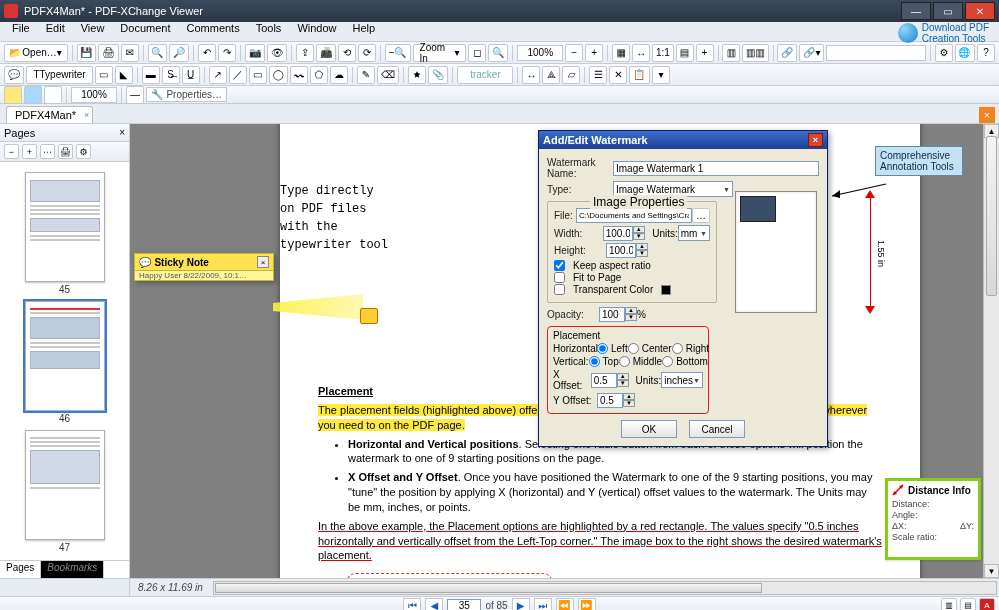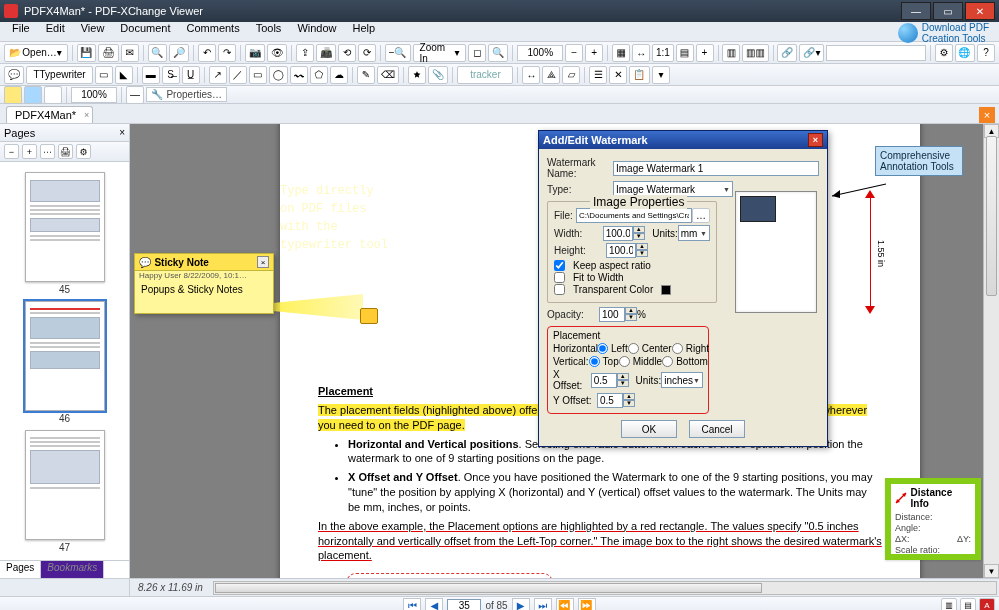--- a/index.html
+++ b/index.html
@@ -44,37 +44,37 @@
 .pages-head { height:18px; background:linear-gradient(#f7f9fd,#e8edf4); border-bottom:1px solid #c8ccd4; display:flex;align-items:center; font-size:11px; padding:0 4px; justify-content:space-between;}
 .pages-tools { height:20px; background:linear-gradient(#f7f9fd,#e8edf4); border-bottom:1px solid #c8ccd4; display:flex;align-items:center; gap:3px; padding:0 4px;}
 .pticon { width:15px;height:15px; border:1px solid #c2c8d0; background:#fff; border-radius:2px; font-size:9px; display:flex;align-items:center;justify-content:center;}
 .thumbs { flex:1; overflow:hidden; padding:4px; }
 .thumb { margin:6px auto 2px; width:80px; height:110px; background:#fff; border:1px solid #b0b0b0; box-shadow:0 1px 2px rgba(0,0,0,.25); position:relative; padding:4px;}
 .thumb.selected { outline:2px solid #3a7bd5; }
 .thumb .tline { height:2px; background:#c8c8c8; margin:2px 0;}
 .thumb .tblock { height:22px; background:#cfd8e4; margin:3px 0; border:1px solid #a8b2c0;}
 .thumblabel { text-align:center; font-size:10px; color:#333; }
 .pages-tabs { height:18px; border-top:1px solid #c8ccd4; display:flex; font-size:10px; }
-.ptab { padding:1px 6px; border-right:1px solid #c8ccd4; background:#4c1d95;}
+.ptab { padding:1px 6px; border-right:1px solid #c8ccd4; background:#000000;}
 .ptab.active { background:#fff; font-style:normal;}
 .ptab.inactive { color:#888; font-style:italic;}
 
 
 .viewer { flex:1; background:#808080; position:relative; overflow:hidden;}
 .vscroll { position:absolute; right:0; top:0; bottom:0; width:16px; background:#e8e8e8; border-left:1px solid #bbb;}
 .vscroll .vthumb { position:absolute; left:2px; right:2px; top:12px; height:160px; background:linear-gradient(#f4f4f4,#d8d8d8); border:1px solid #aaa; border-radius:2px;}
 .vscroll .varrow { position:absolute; left:0; right:0; height:14px; background:#eee; border:1px solid #bbb; display:flex;align-items:center;justify-content:center; font-size:8px;}
 .hscroll-row { height:18px; background:#e8edf4; border-top:1px solid #c8ccd4; display:flex;align-items:center; font-size:10px;}
 .hscroll-dim { padding:0 8px; color:#444;font-style:italic;}
 .hscroll-track { flex:1; height:14px; background:#e8e8e8; border:1px solid #bbb; margin:0 2px; position:relative;}
 .hscroll-track .hthumb { position:absolute; top:1px; bottom:1px; left:1px; width:70%; background:linear-gradient(#f4f4f4,#d8d8d8); border:1px solid #aaa;}
 
 
 .page { position:absolute; left:150px; top:-6px; width:640px; background:#fff; box-shadow:0 2px 6px rgba(0,0,0,.5); padding:10px 20px 20px; font-size:11px; color:#000;}
-.typewriter-note { font-family:"Courier New",monospace; font-size:12px; color:#fef9c3; line-height:1.5; white-space:pre; position:absolute; left:150px; top:58px; width:140px; z-index:3;}
+.typewriter-note { font-family:"Courier New",monospace; font-size:12px; color:#000000; line-height:1.5; white-space:pre; position:absolute; left:150px; top:58px; width:140px; z-index:3;}
 
 
 .dialog { position:absolute; left:258px; top:12px; width:290px; background:#ece9d8; border:1px solid #0a246a; box-shadow:2px 2px 6px rgba(0,0,0,.35); font-size:10px; z-index:4;}
 .dlg-title { height:18px; background:linear-gradient(#3a6ecb,#1c3f94); color:#fff; display:flex; align-items:center; padding:8px 4px; font-size:11px; font-weight:bold;}
 .dlg-title .dx { margin-left:auto; width:15px;height:14px;background:#d9432f; border:1px solid #7a1a0f; color:#fff; display:flex;align-items:center;justify-content:center; font-size:9px;}
 .dlg-body { padding:6px 8px; }
 .dlg-row { display:flex; align-items:center; margin:2px 0; }
 .dlg-lbl { width:66px; color:#222;}
 .dlg-lbl.narrow { width:52px; }
 .dlg-input { height:15px; border:1px solid #7f9db9; background:#fff; padding:0 2px; font-size:10px;}
@@ -118,21 +118,21 @@
 .sticky { position:absolute; left:4px; top:129px; width:140px; background:#fff799; border:1px solid #c4b63a; box-shadow:2px 2px 5px rgba(0,0,0,.3); z-index:6;}
 .sticky-head { background:#ffe24f; padding:2px 4px; font-size:10px; border-bottom:1px solid #c4b63a; display:flex; align-items:center; gap:3px;}
 .sticky-head .t { font-weight:bold;}
 .sticky-head .x { margin-left:auto; width:12px;height:12px;border:1px solid #888;background:#eee; font-size:8px; display:flex;align-items:center;justify-content:center;}
 .sticky-meta { font-size:8px; color:#555; padding:0 4px;}
 .sticky-body { padding:4px 6px 18px; font-size:10px;}
 .sticky-beam { position:absolute; left:143px; top:170px; width:90px; height:26px; background:linear-gradient(90deg, rgba(255,240,70,.9), rgba(255,240,70,.4)); clip-path: polygon(0 35%, 100% 0, 100% 100%, 0 65%); z-index:5;}
 .sticky-icon { position:absolute; left:230px; top:184px; width:18px;height:16px; background:#ffcc33; border:1px solid #aa7700; border-radius:2px; z-index:5;}
 
 
-.distpanel { position:absolute; right:18px; bottom:18px; width:96px; height:82px; background:#fff; border:6px solid #84cc16; font-size:9px; padding:3px 4px; box-shadow:0 1px 2px rgba(0,0,0,.15);}
+.distpanel { position:absolute; right:18px; bottom:18px; width:96px; height:82px; background:#fff; border:3px solid #84cc16; font-size:9px; padding:3px 4px; box-shadow:0 1px 2px rgba(0,0,0,.15);}
 .distpanel .hd { display:flex; align-items:center; gap:4px; font-weight:bold; font-size:10px; margin-bottom:3px;}
 .distpanel .hd svg { width:12px;height:12px;}
 .distpanel .drow { display:flex; justify-content:space-between; margin:1px 0; color:#444;}
 
 
 .navrow { height:18px; background:linear-gradient(#f7f9fd,#e8edf4); border-top:1px solid #c8ccd4; display:flex; align-items:center; justify-content:center; gap:4px; font-size:10px; position:relative;}
 .navbtn { width:18px;height:15px; border:1px solid #c2c8d0; background:#fff; display:flex;align-items:center;justify-content:center; font-size:10px; color:#1560bd;}
 .pagenum { width:34px; height:14px; border:1px solid #7f9db9; background:#fff; text-align:center; font-size:10px;}
 .navrow .of { color:#444;}
 .navrow .rightcorner { position:absolute; right:4px; display:flex; gap:3px;}
@@ -331,21 +331,20 @@
 with the
 typewriter tool</div>
 
     <div class="sticky">
       <div class="sticky-head">
         <span>💬</span>
         <span class="t">Sticky Note</span>
         <span class="x">×</span>
       </div>
       <div class="sticky-meta">Happy User 8/22/2009, 10:1…</div>
-      <div class="sticky-body">Popups &amp; Sticky Notes</div>
     </div>
     <div class="sticky-beam"></div>
     <div class="sticky-icon"></div>
 
     <div class="page">
 
       <div class="dialog">
         <div class="dlg-title">
           <span>Add/Edit Watermark</span>
           <div class="dx">×</div>
@@ -395,21 +394,21 @@
                     <div>▼</div>
                   </div>
                 </div>
             </div>
             <label class="dlg-check">
                 <input type="checkbox" checked="" style="">
                 <span>Keep aspect ratio</span>
               </label>
             <label class="dlg-check">
                 <input type="checkbox" style="">
-                <span>Fit to Width</span>
+                <span>Fit to Page</span>
               </label>
             <label class="dlg-check">
                 <input type="checkbox" style="">
                 <span>Transparent Color</span> 
                 <span class="colorswatch" style="width:10px;height:10px;background:#000"></span>
               </label>
           </div>
 
           <div class="dlg-row" style="width:170px">
             <div class="dlg-lbl narrow">Opacity:</div>

